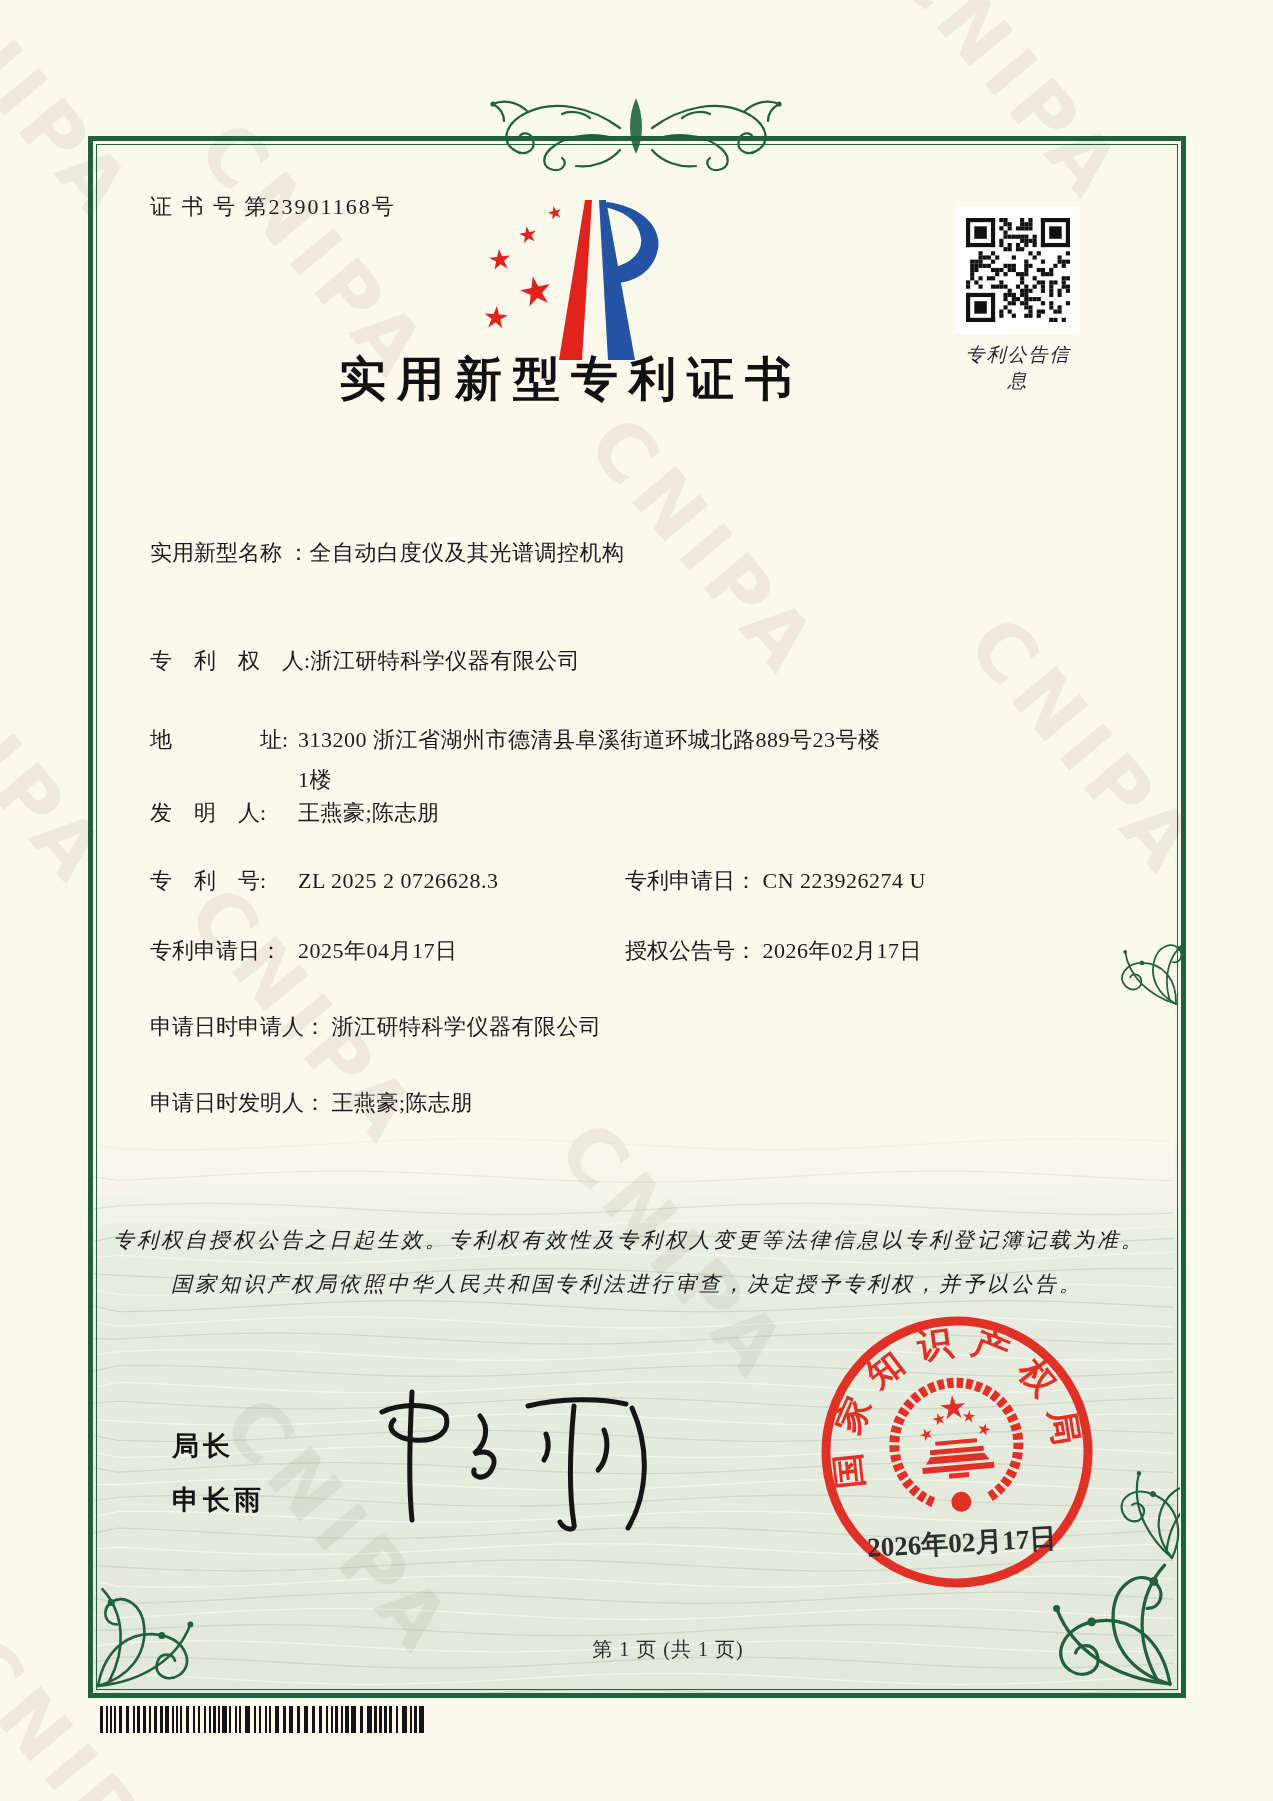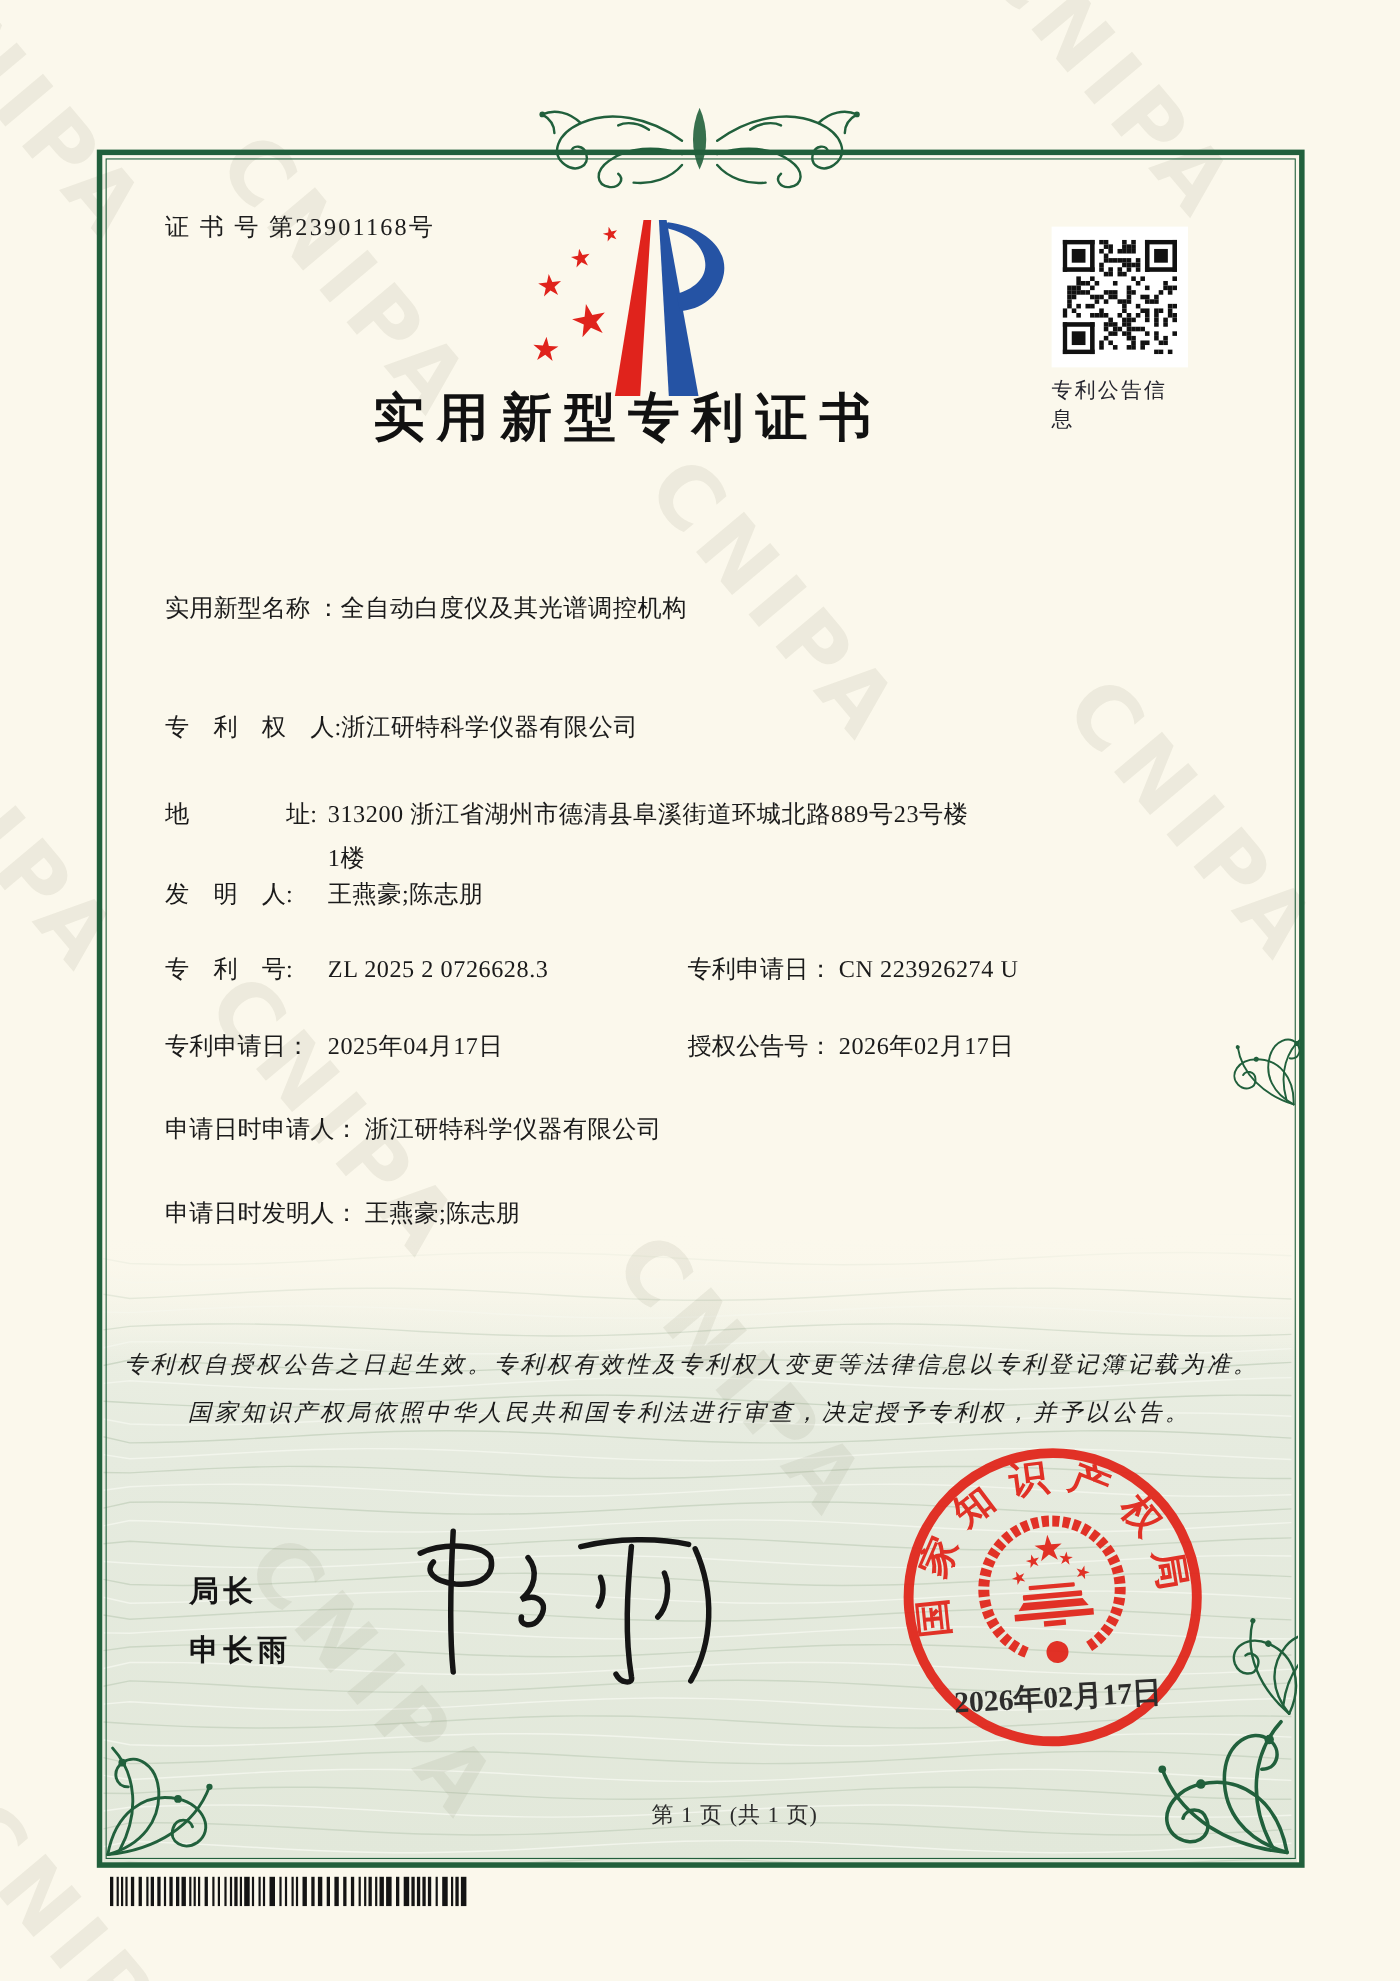--- a/index.html
+++ b/index.html
@@ -24,22 +24,22 @@
 
   .orn{position:absolute;z-index:4;}
 
   
   .cert-no{position:absolute;left:150px;top:192px;font-size:22px;letter-spacing:2px;color:#1d1d1d;z-index:5;}
   .title{position:absolute;left:547px;top:348px;transform:translateX(-50%);
       font-size:47px;font-weight:bold;letter-spacing:11px;color:#111;white-space:nowrap;z-index:5;margin-left:24px;}
 
   .qr-box{position:absolute;left:956px;top:206px;width:124px;height:128px;background:#fff;z-index:5;}
   #qr{position:absolute;left:10px;top:12px;}
-  .qr-caption{position:absolute;left:956px;top:342px;width:124px;
-      font-size:19px;letter-spacing:2px;color:#25252e;z-index:5;}
+  .qr-caption{position:absolute;left:956px;top:342px;width:124px;text-align:center;
+      font-size:19px;font-style:italic;letter-spacing:2px;color:#25252e;z-index:5;}
 
   .row{position:absolute;left:150px;width:1000px;font-size:22px;color:#1b1b1b;z-index:5;}
   .row .lab{display:inline-block;min-width:148px;}
   .row .val{letter-spacing:0.5px;text-align:right;}
   .row2{left:625px;width:520px;}
   .addr-val{display:inline-block;vertical-align:top;line-height:40px;letter-spacing:0.5px;}
 
   .stmt{position:absolute;left:113px;width:1062px;font-size:21px;font-style:italic;
       letter-spacing:3px;line-height:44px;color:#1c1c1c;z-index:5;}
 

